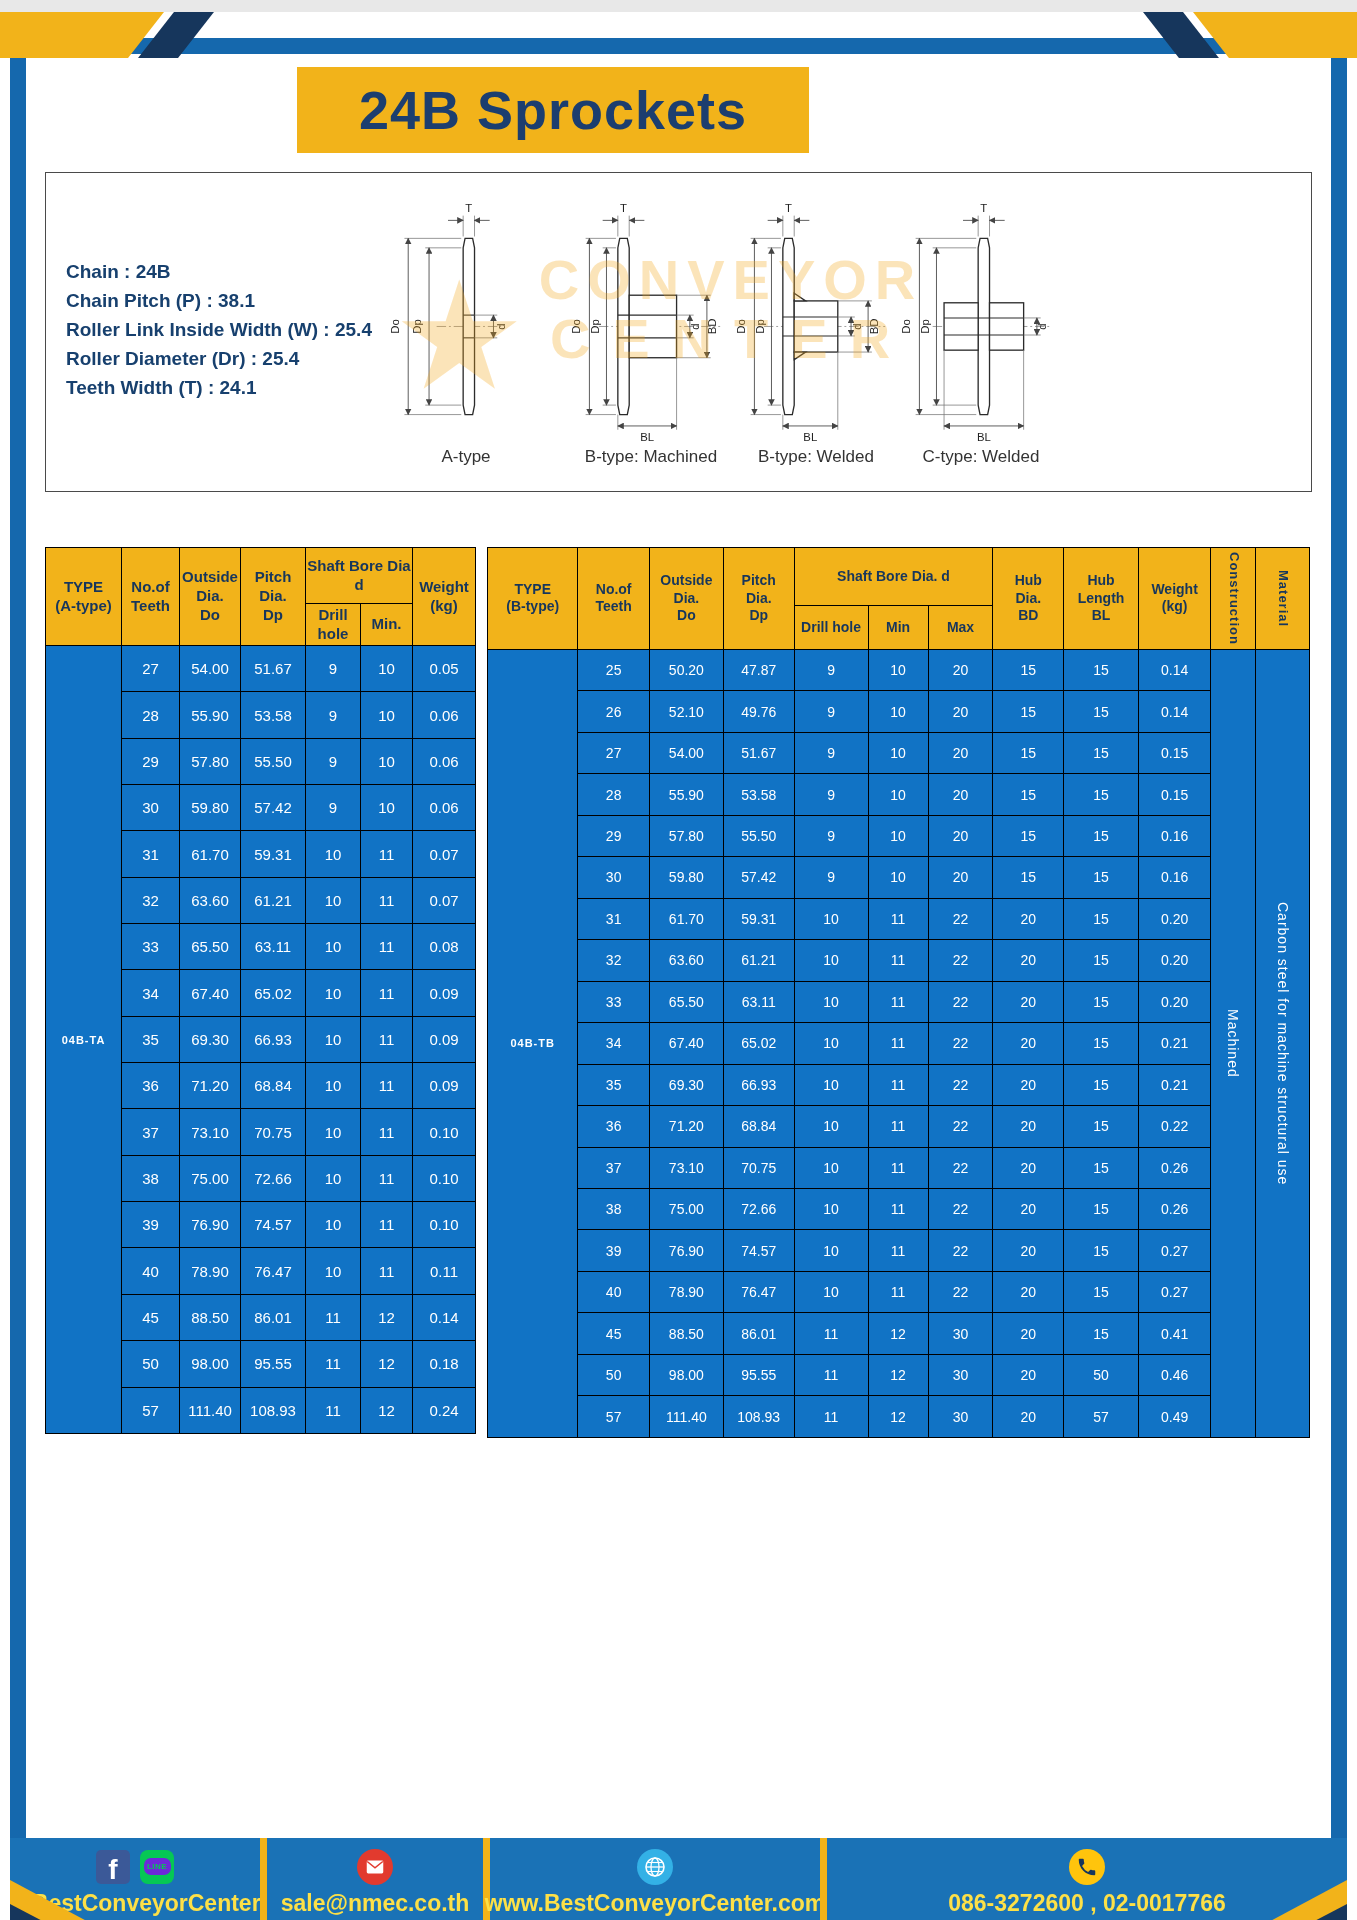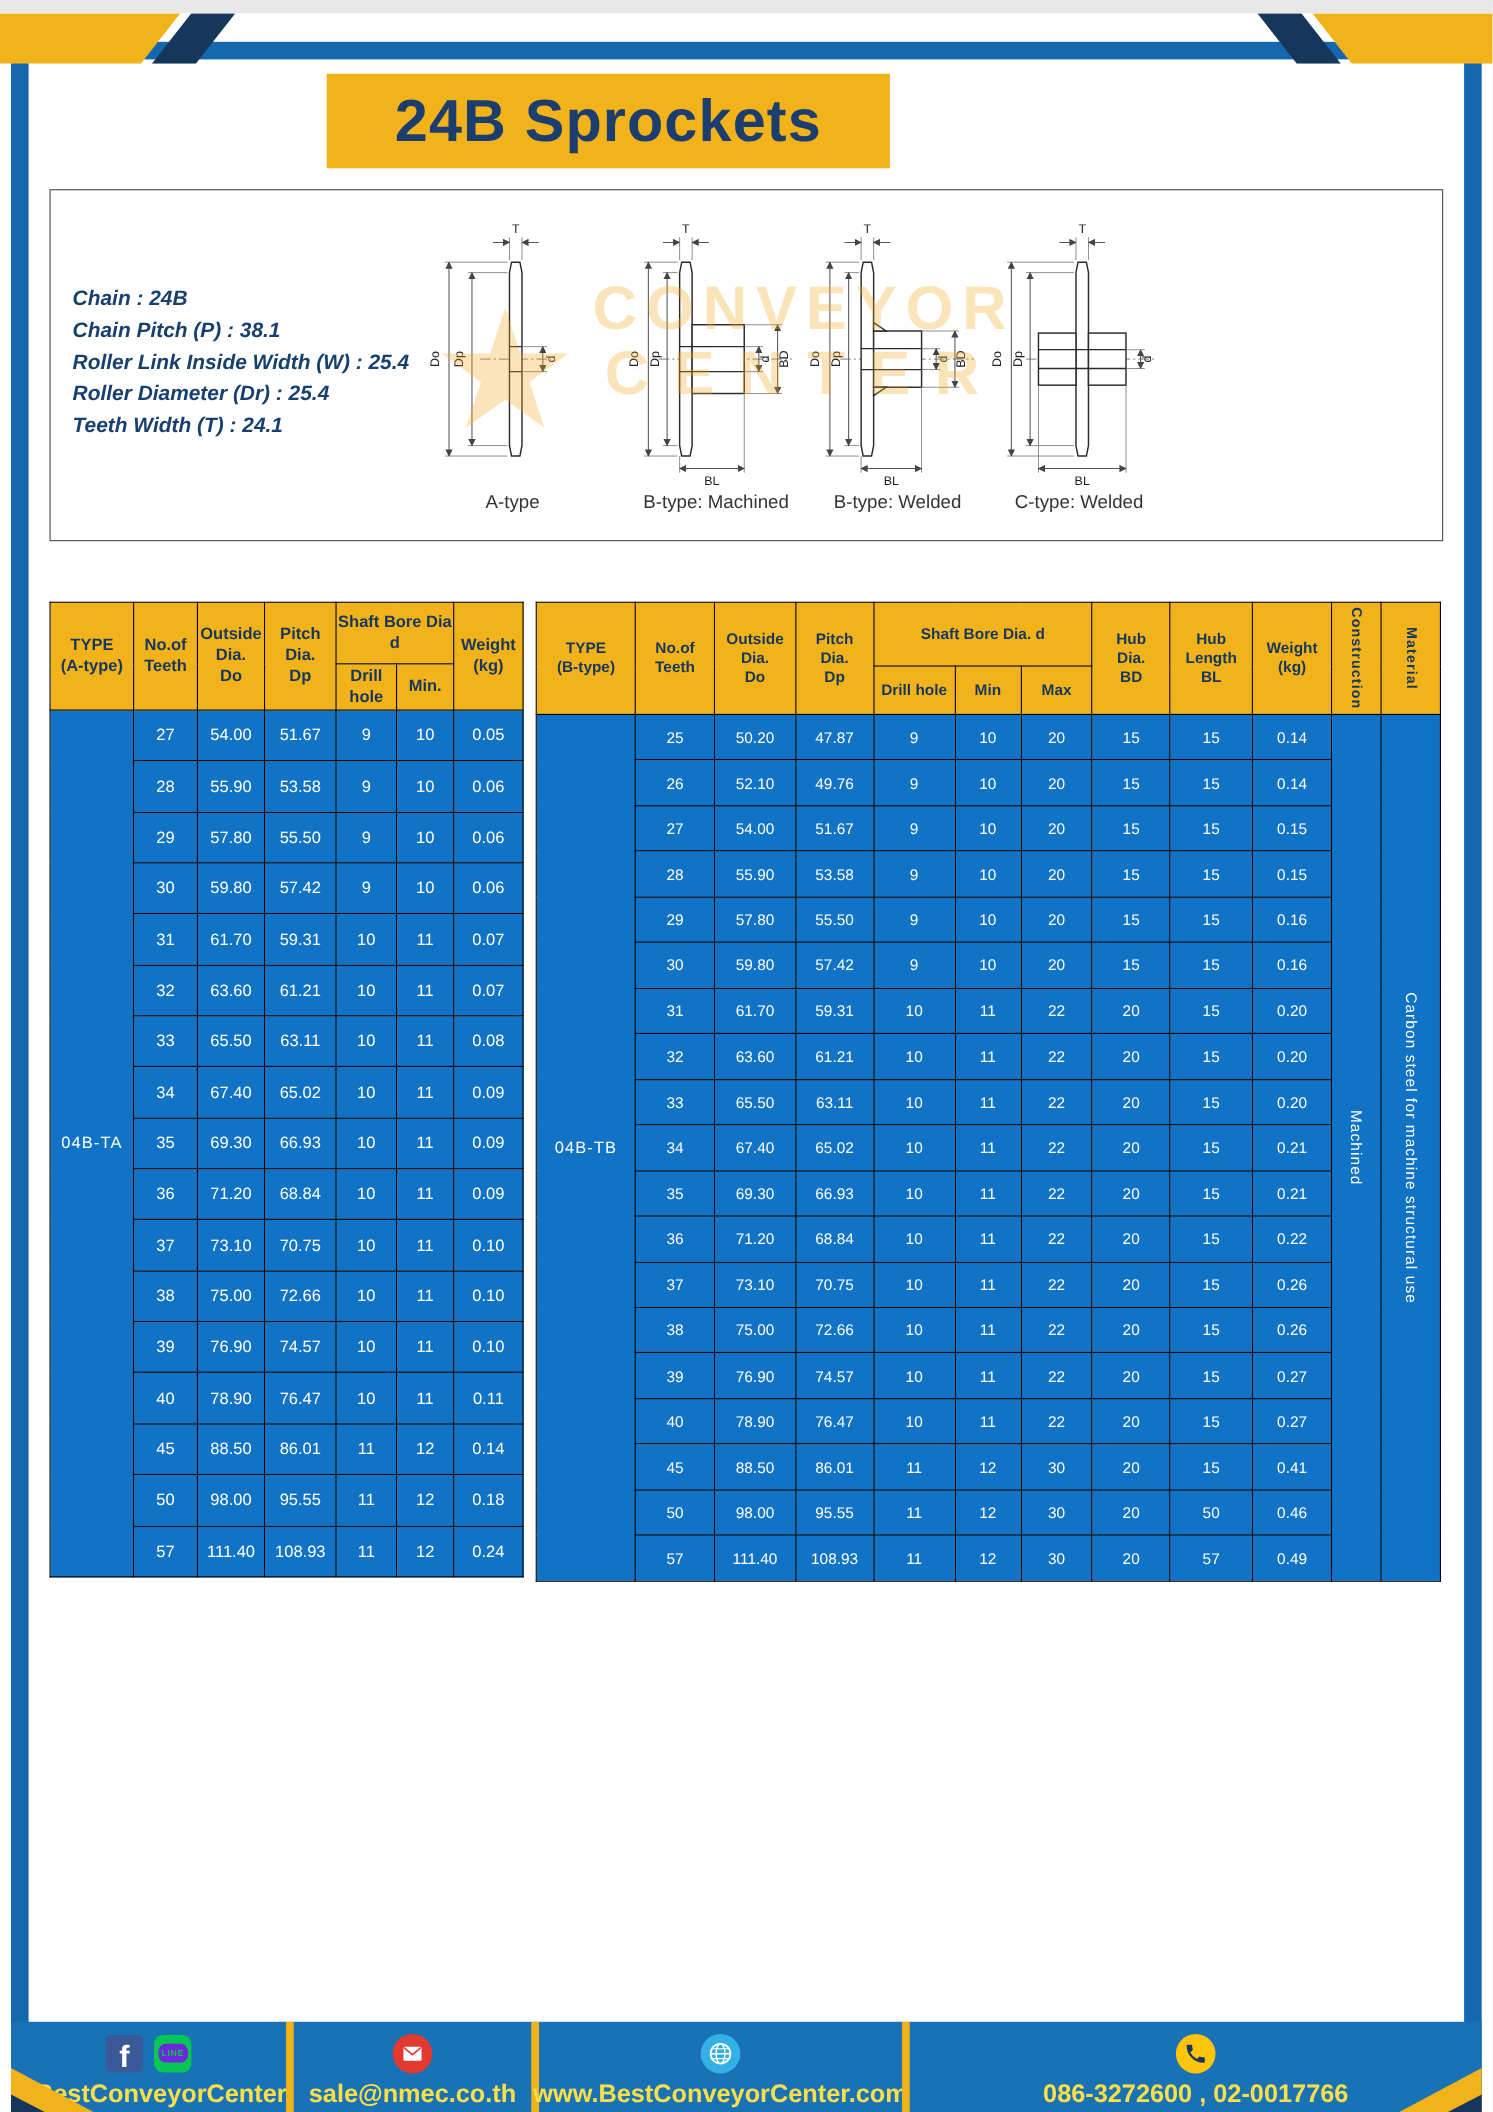--- a/index.html
+++ b/index.html
@@ -25,21 +25,21 @@
               border-bottom:46px solid #f2b31a; border-left:86px solid transparent; z-index:3; }
   .deco-br2 { position:absolute; right:10px; bottom:6px; width:0; height:0;
               border-bottom:22px solid #16365c; border-left:42px solid transparent; z-index:4; }
   
   .title-banner { position:absolute; left:297px; top:55px; width:512px; height:86px;
                   background:#f2b31a; display:flex; align-items:center; justify-content:center; z-index:3; }
   .title-banner h1 { margin:0; font-size:54px; font-weight:800; color:#1c3e6f; letter-spacing:1px; }
   
   .spec-box { position:absolute; left:45px; top:160px; width:1265px; height:318px;
               background:#fff; border:1px solid #4a4a4a; z-index:3; }
-  .specs { position:absolute; left:20px; top:84px;font-style:italic; }
+  .specs { position:absolute; left:20px; top:84px; }
   .specs div { font-size:19px; font-weight:bold; color:#17406e; line-height:29px; white-space:nowrap; }
   .watermark { position:absolute; left:470px; top:78px; width:430px; text-align:center;
                color:#f5a81c; opacity:.30; font-weight:800; z-index:5; pointer-events:none; line-height:1.05; }
   .watermark .wm1 { font-size:56px; letter-spacing:30px; }
   .watermark .wm2 { font-size:56px; letter-spacing:8px; }
   .watermark .wm3 { font-size:56px; letter-spacing:22px; }
   .wm-star { position:absolute; left:346px; top:88px; font-size:150px; line-height:1;
              color:#f5a81c; opacity:.30; z-index:5; pointer-events:none; }
   .diagram { position:absolute; top:16px; width:180px; z-index:4; }
   .d-a  { left:330px; } .d-b1 { left:515px; } .d-b2 { left:680px; } .d-c { left:845px; }
@@ -58,21 +58,21 @@
   th, td { border:1px solid #000; text-align:center; vertical-align:middle; padding:0; }
   th { background:#f2b31a; color:#17365c; font-weight:bold; font-size:15px;
        white-space:pre-line; line-height:1.25; }
   thead tr:first-child { height:56px; }
   thead tr:nth-child(2) { height:42px; }
   td { background:#1173c5; color:#ffffff; font-size:15px; }
   .table-b th { font-size:14px; }
   .table-b td { font-size:14px; }
   th.vert { writing-mode:vertical-rl; font-size:13px; letter-spacing:1px; padding:4px 0; }
   td.vert-cell { writing-mode:vertical-rl; font-size:14px; letter-spacing:1px; }
-  td.type-cell { font-size:15px; letter-spacing:1px; }
+  td.type-cell { font-size:11px; letter-spacing:1px;font-weight:bold; }
   
   .footer { position:absolute; left:10px; right:10px; bottom:6px; height:88px;
             background:#1a72b6; display:flex; align-items:stretch; z-index:3; }
   .f-sec { position:relative; z-index:5; display:flex; flex-direction:column;
            align-items:center; justify-content:center; gap:4px; padding:4px 8px; box-sizing:border-box; }
   .f-s1 { width:250px; } .f-s2 { width:216px; } .f-s3 { width:330px; } .f-s4 { flex:1; }
   .f-div { width:7px; background:#f2b31a; position:relative; z-index:5; }
   .f-icons { display:flex; gap:10px; align-items:center; height:38px; }
   .f-label { color:#fde047; font-weight:bold; font-size:23px; white-space:nowrap; }
   .ic-fb { width:34px; height:34px; border-radius:5px; background:#3b5998; color:#fff;

